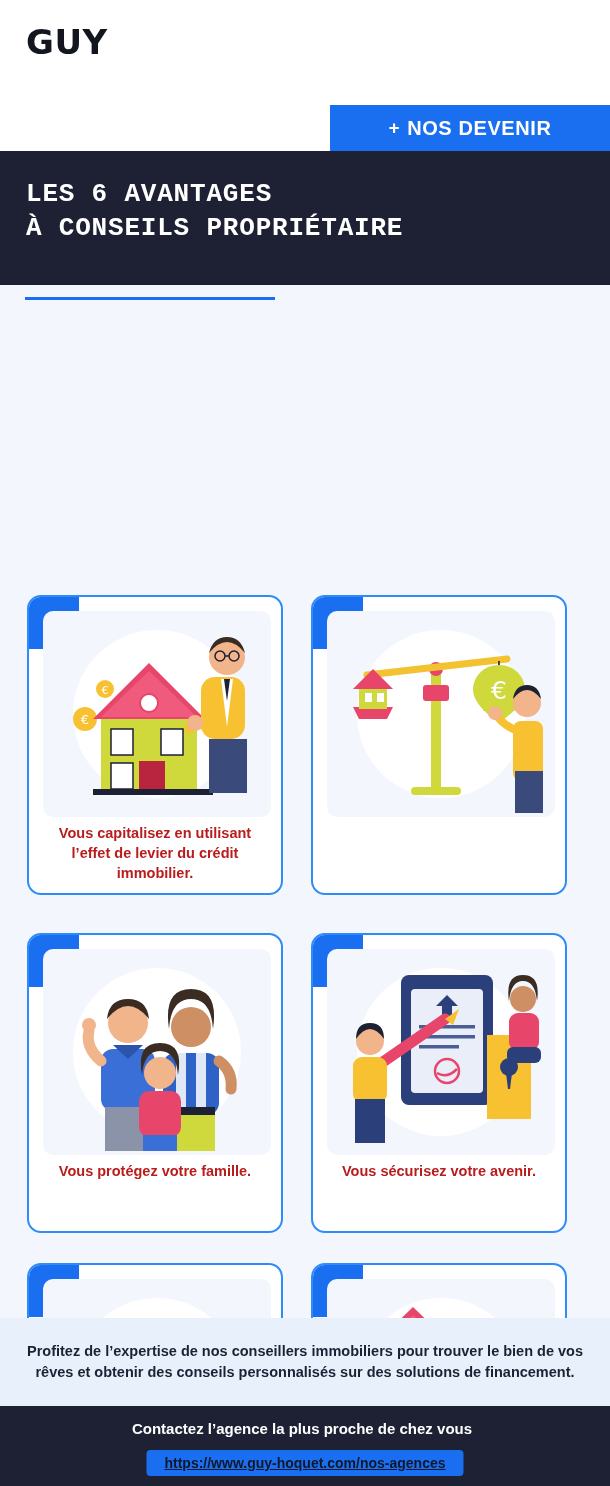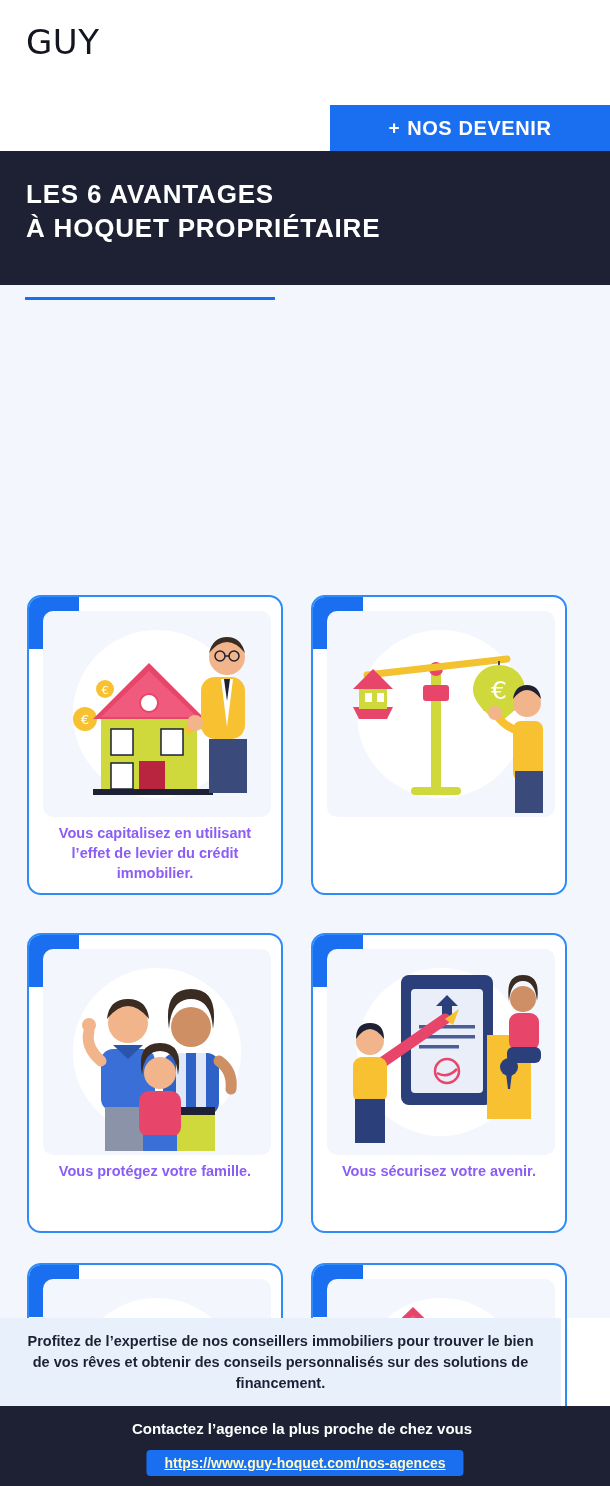--- a/index.html
+++ b/index.html
@@ -7,21 +7,21 @@
     width: 610px; height: 1486px;
     font-family: "Liberation Sans", sans-serif;
     background: #ffffff;
     overflow: hidden;
   }
   .page { position: relative; width: 610px; height: 1486px; background: #ffffff; }
 
   
   .brand {
     position: absolute; left: 26px; top: 24px;
-    font-size: 34px; line-height: 36px; font-weight: normal;
+    font-size: 34px; line-height: 36px; font-weight: bold;
     letter-spacing: 0.5px; color: #14161f;
     font-family: "DejaVu Sans", sans-serif;
   }
   .brand .l1 { display: block; }
   .brand .l2 { display: block; position: relative; }
   .brand .l2::after {
     content: ""; position: absolute; right: -9px; top: 6px;
     width: 10px; height: 4px; background: #14161f;
   }
 
@@ -34,21 +34,21 @@
   }
   .badge .plus { margin-right: 7px; font-size: 19px; }
 
   .titlebar {
     position: absolute; left: 0; top: 151px; width: 610px; height: 134px;
     background: #1d2133;
   }
   .titlebar h1 {
     position: absolute; left: 26px; top: 26px;
     color: #ffffff; font-size: 26px; line-height: 34px;
-    font-weight: bold; letter-spacing: 0.8px;
+    font-weight: bold; letter-spacing: 0.8px; font-family: Liberation Mono, monospace;
   }
   .titlebar h1 span { display: block; }
 
   
   .band {
     position: absolute; left: 0; top: 285px; width: 610px; height: 1033px;
     background: #f3f7fd;
   }
   .band::before {
     content: ""; position: absolute; left: 25px; top: 12px;
@@ -74,62 +74,62 @@
     padding-right: 4px; padding-bottom: 4px;
   }
   .card .art {
     position: absolute; left: 14px; top: 14px;
     width: 228px; height: 206px;
     background: #f3f7fd; border-radius: 10px;
     overflow: hidden;
   }
   .card .cap {
     position: absolute; left: 12px; right: 12px; top: 226px;
-    text-align: center; color: #8b5cf6;
+    text-align: center; color: #b91c1c;
     font-size: 14.5px; line-height: 20px; font-weight: bold;
   }
 
   #card1 { left: 27px;  top: 310px; }
   #card2 { left: 311px; top: 310px; }
   #card4 { left: 27px;  top: 648px; }
   #card3 { left: 311px; top: 648px; }
   #card5 { left: 27px;  top: 978px; }
   #card6 { left: 311px; top: 978px; }
 
   
   .disc {
     position: absolute; left: 50%; top: 50%;
     width: 168px; height: 168px; margin: -84px 0 0 -84px;
     background: #ffffff; border-radius: 50%;
   }
   .art svg { position: absolute; left: 0; top: 0; }
 
   
   .footer1 {
-    position: absolute; left: 0; top: 1318px; width: 561px; height: 88px;
+    position: absolute; left: 0; top: 1318px; width: 610px; height: 88px;
     background: #e7f0fb;
     display: flex; align-items: center; justify-content: center;
   }
   .footer1 p {
     text-align: center; color: #1d2133;
     font-size: 14.5px; line-height: 21px; font-weight: bold;
     padding: 0 22px;
   }
   .footer2 {
     position: absolute; left: 0; top: 1406px; width: 610px; height: 80px;
     background: #1d2133;
   }
   .footer2 .contact {
     position: absolute; left: 0; top: 14px; width: 604px;
     text-align: center; color: #ffffff;
     font-size: 15px; font-weight: bold;
   }
   .footer2 .urlbtn {
     position: absolute; left: 50%; top: 44px; transform: translateX(-50%);
-    background: #1a6ff0; color: #fef9c3;
+    background: #1a6ff0; color: #0f172a;
     padding: 5px 18px; border-radius: 4px;
     font-size: 14px; font-weight: bold;
     white-space: nowrap;
   }
 </style>
 </head>
 <body>
 
 <div class="page">
 
@@ -138,21 +138,21 @@
   </div>
 
   <div class="badge">
     <span class="plus">+</span>
     <span>NOS DEVENIR</span>
   </div>
 
   <div class="titlebar">
     <h1>
       <span>LES 6 AVANTAGES</span>
-      <span>À HOQUET PROPRIÉTAIRE</span>
+      <span>À CONSEILS PROPRIÉTAIRE</span>
     </h1>
   </div>
 
   <div class="band">
 
     <div class="card" id="card1">
       <div class="num">01</div>
       <div class="art">
         <div class="disc"></div>
         <svg width="228" height="206" viewBox="0 0 228 206">

